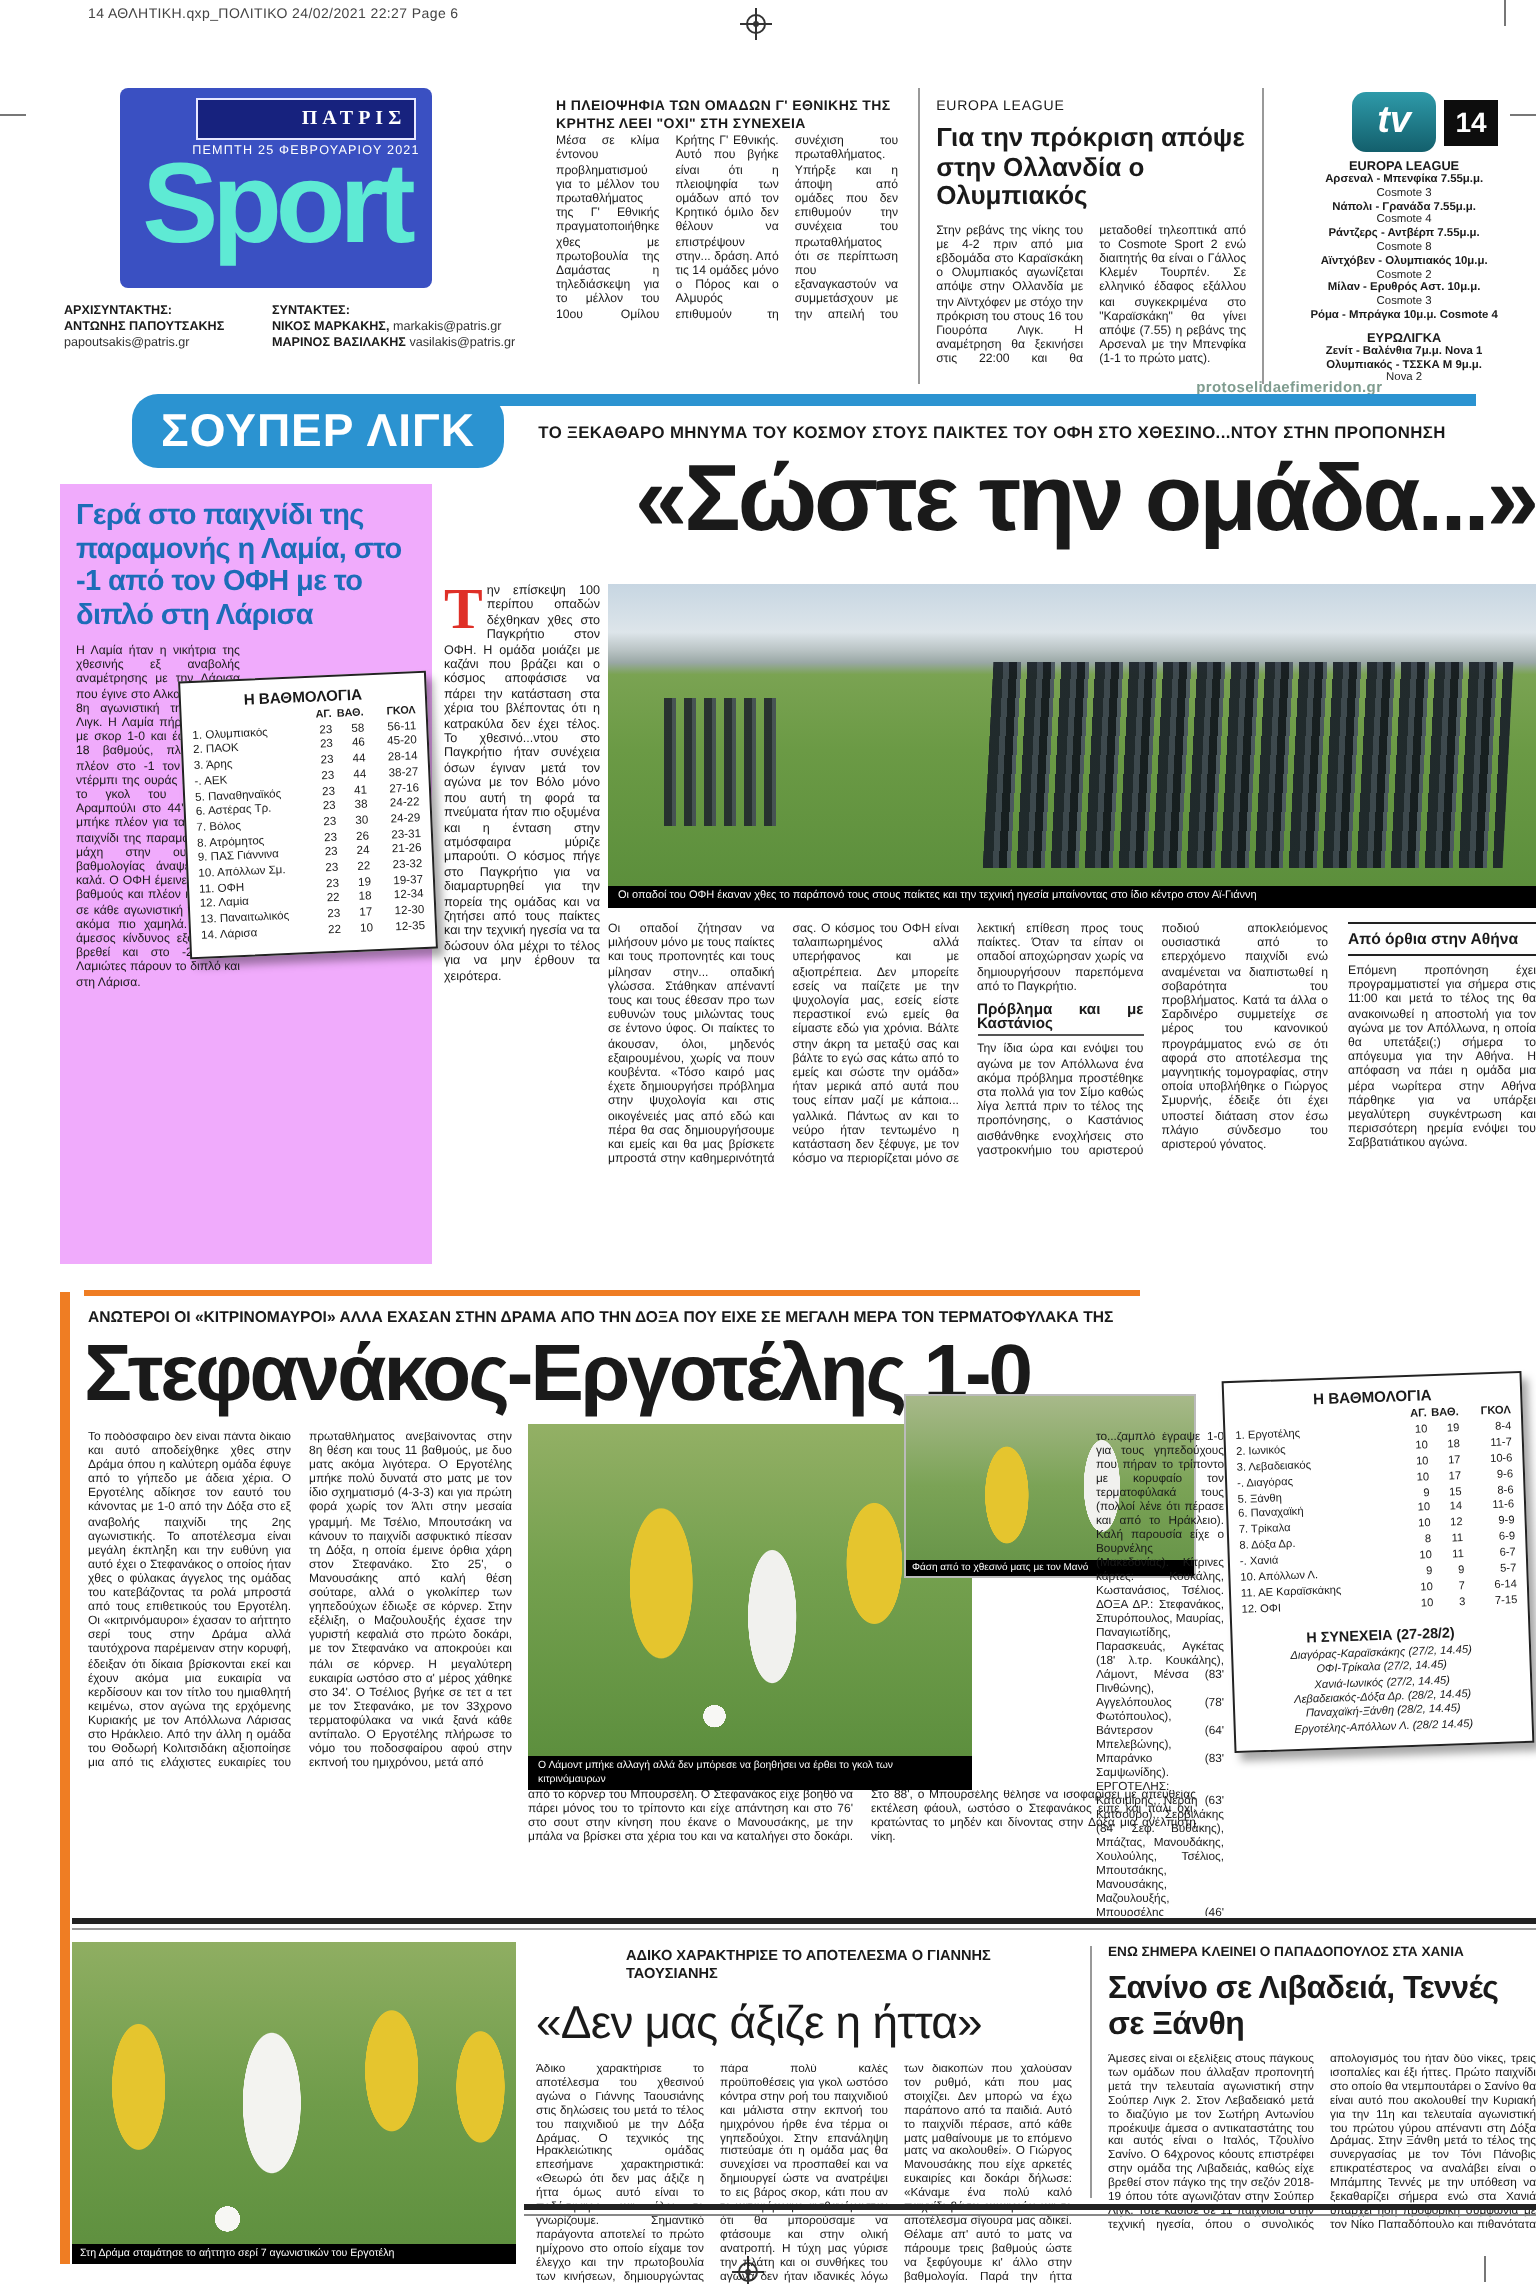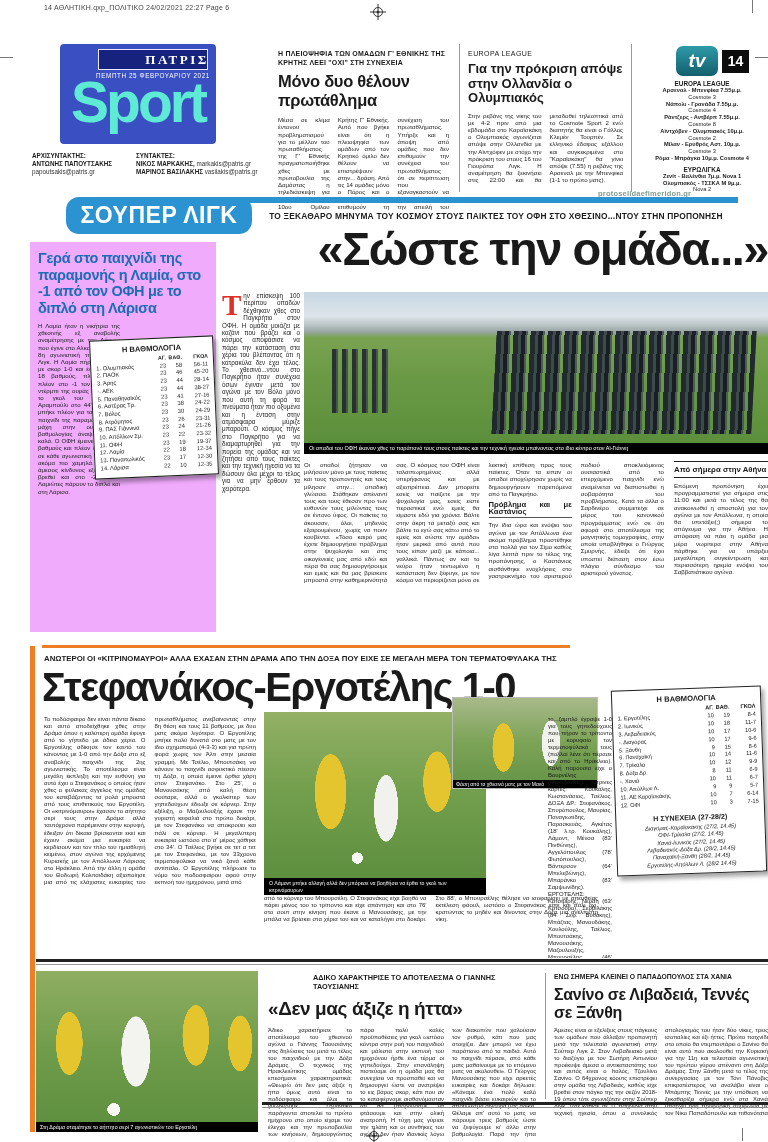--- a/index.html
+++ b/index.html
@@ -7,21 +7,21 @@
         font-family:"Liberation Sans",sans-serif;color:#1a1a1a;margin:0 auto;}
   .print-header{position:absolute;top:4px;left:44px;font-size:7px;color:#444;letter-spacing:.2px;}
   .regmark{position:absolute;}
   .cropmark{position:absolute;background:#777;}
 
   
   .masthead{position:absolute;left:30px;top:44px;width:708px;height:148px;display:flex;}
   .mast-left{width:242px;flex:none;position:relative;}
   .logo-box{margin-left:30px;width:156px;height:100px;background:#3a50c2;border-radius:4px;position:relative;padding-top:5px;box-sizing:border-box;}
   .patris-bar{margin:0 8px 0 38px;background:#17227e;border:1px solid #e8e8ff;height:19px;display:flex;align-items:center;justify-content:center;gap:4px;}
-  .patris-text{color:#fff;font-weight:bold;font-size:13px;letter-spacing:2.5px;font-family:"Liberation Serif",serif;margin-left:48px;}
+  .patris-text{color:#fff;font-weight:bold;font-size:10px;letter-spacing:2.5px;font-family:"Liberation Serif",serif;margin-left:48px;}
   .mascot{width:7px;height:10px;background:#0b0f12;border-radius:2px 2px 1px 1px;}
   .logo-date{color:#fff;font-size:6.3px;text-align:center;margin:2px 0 0 30px;letter-spacing:.6px;}
   .logo-sport{position:absolute;left:-4px;top:26px;width:164px;text-align:center;color:#5eead4;font-weight:bold;
               font-size:57px;letter-spacing:-3px;line-height:64px;}
   .credits{display:flex;gap:12px;margin:8px 0 0 2px;}
   .credit-col{font-size:6.3px;line-height:8px;}
   .credit-label{font-weight:bold;}
   .credit-name{font-weight:bold;}
   .credit-email{color:#333;}
 
@@ -118,21 +118,21 @@
   .photo-bottom{left:36px;top:971px;width:222px;height:161px;
       background:radial-gradient(ellipse 22px 52px at 15% 45%,#e5c52e 60%,transparent 61%),
                  radial-gradient(ellipse 24px 58px at 45% 50%,#f3f3f0 60%,transparent 61%),
                  radial-gradient(ellipse 22px 50px at 72% 40%,#e5c52e 60%,transparent 61%),
                  radial-gradient(ellipse 20px 46px at 92% 45%,#e5c52e 60%,transparent 61%),
                  radial-gradient(circle 9px at 35% 86%,#f7f7f4 70%,transparent 71%),
                  linear-gradient(180deg,#8fae62 0%,#6f9c4a 50%,#5d8f3e 100%);}
   .cap-bottom{position:absolute;bottom:0;left:0;width:100%;background:#000;color:#fff;font-size:5.3px;padding:2px 4px;box-sizing:border-box;}
   .b-art{position:absolute;left:268px;top:973px;width:268px;}
   .b-kicker{font-size:7.3px;font-weight:bold;margin-left:45px;}
-  .b-head{font-size:19px;font-weight:bold;margin:7px 0 7px;letter-spacing:-.4px;}
+  .b-head{font-size:23px;font-weight:normal;margin:7px 0 7px;letter-spacing:-.4px;}
   .b-body{column-count:3;column-gap:8px;font-size:5.9px;line-height:6.9px;text-align:justify;height:116px;overflow:hidden;}
   .b-vline{position:absolute;left:545px;top:973px;width:1px;height:126px;background:#999;}
   .b-art2{position:absolute;left:554px;top:973px;width:214px;}
   .b2-kicker{font-size:6.8px;font-weight:bold;}
   .b2-head{font-size:16px;font-weight:bold;line-height:17.5px;margin:6px 0 6px;letter-spacing:-.3px;}
   .b2-body{column-count:2;column-gap:8px;font-size:5.9px;line-height:6.9px;text-align:justify;height:96px;overflow:hidden;}
   .b-footrule{position:absolute;left:262px;top:1102px;width:506px;height:2px;border-top:3px solid #222;border-bottom:1px solid #888;}
 </style>
 </head>
 <body>
@@ -181,21 +181,20 @@
         <div class="credit-col" style="width:130px;">
           <div class="credit-label">ΣΥΝΤΑΚΤΕΣ:</div>
           <div><span class="credit-name">ΝΙΚΟΣ ΜΑΡΚΑΚΗΣ,</span> <span class="credit-email">markakis@patris.gr</span></div>
           <div><span class="credit-name">ΜΑΡΙΝΟΣ ΒΑΣΙΛΑΚΗΣ</span> <span class="credit-email">vasilakis@patris.gr</span></div>
         </div>
       </div>
     </div>
 
     <div class="mast-art1">
       <div class="kicker1">Η ΠΛΕΙΟΨΗΦΙΑ ΤΩΝ ΟΜΑΔΩΝ Γ' ΕΘΝΙΚΗΣ ΤΗΣ ΚΡΗΤΗΣ ΛΕΕΙ "ΟΧΙ" ΣΤΗ ΣΥΝΕΧΕΙΑ</div>
-      <div class="head1">Μόνο δυο θέλουν πρωτάθλημα</div>
       <div class="body-cols3">Μέσα σε κλίμα έντονου προβληματισμού για το μέλλον του πρωταθλήματος της Γ' Εθνικής πραγματοποιήθηκε χθες με πρωτοβουλία της Δαμάστας η τηλεδιάσκεψη για το μέλλον του 10ου Ομίλου Κρήτης Γ' Εθνικής. Αυτό που βγήκε είναι ότι η πλειοψηφία των ομάδων από τον Κρητικό όμιλο δεν θέλουν να επιστρέψουν στην... δράση. Από τις 14 ομάδες μόνο ο Πόρος και ο Αλμυρός επιθυμούν τη συνέχιση του πρωταθλήματος. Υπήρξε και η άποψη από ομάδες που δεν επιθυμούν την συνέχεια του πρωταθλήματος ότι σε περίπτωση που εξαναγκαστούν να συμμετάσχουν με την απειλή του υποβιβασμού, θα αναγκαστούν να συμμετάσχουν ενώ υπήρξαν ομάδες που τόνισαν ότι προτιμούν να υποβιβαστούν παρά να συμμετάσχουν σε ένα πρωτάθλημα παρωδία όπως χαρακτηριστικά ειπώθηκε από πολλούς. Οι αποφάσεις της τηλεδιάσκεψης θα ανακοινωθούν προσεχώς από τις ομάδες του κρητικού ομίλου.</div>
     </div>
 
     <div class="mast-art2">
       <div class="kicker2">EUROPA LEAGUE</div>
       <div class="head2">Για την πρόκριση απόψε στην Ολλανδία ο Ολυμπιακός</div>
       <div class="body-cols2">Στην ρεβάνς της νίκης του με 4-2 πριν από μια εβδομάδα στο Καραϊσκάκη ο Ολυμπιακός αγωνίζεται απόψε στην Ολλανδία με την Αϊντχόφεν με στόχο την πρόκριση του στους 16 του Γιουρόπα Λιγκ. Η αναμέτρηση θα ξεκινήσει στις 22:00 και θα μεταδοθεί τηλεοπτικά από το Cosmote Sport 2 ενώ διαιτητής θα είναι ο Γάλλος Κλεμέν Τουρπέν. Σε ελληνικό έδαφος εξάλλου και συγκεκριμένα στο "Καραϊσκάκη" θα γίνει απόψε (7.55) η ρεβάνς της Αρσεναλ με την Μπενφίκα (1-1 το πρώτο ματς).</div>
     </div>
 
     <div class="tv-box">
@@ -381,21 +380,21 @@
     <div class="crowd2"></div>
   </div>
   <div class="photo-cap cap-fans">Οι οπαδοί του ΟΦΗ έκαναν χθες το παράπονό τους στους παίκτες και την τεχνική ηγεσία μπαίνοντας στο ίδιο κέντρο στον Αϊ-Γιάννη</div>
 
   <div class="sl-lower">
     <span>Οι οπαδοί ζήτησαν να μιλήσουν μόνο με τους παίκτες και τους προπονητές και τους μίλησαν στην... οπαδική γλώσσα. Στάθηκαν απέναντί τους και τους έθεσαν προ των ευθυνών τους μιλώντας τους σε έντονο ύφος. Οι παίκτες το άκουσαν, όλοι, μηδενός εξαιρουμένου, χωρίς να πουν κουβέντα. «Τόσο καιρό μας έχετε δημιουργήσει πρόβλημα στην ψυχολογία και στις οικογένειές μας από εδώ και πέρα θα σας δημιουργήσουμε και εμείς και θα μας βρίσκετε μπροστά στην καθημερινότητά σας. Ο κόσμος του ΟΦΗ είναι ταλαιπωρημένος αλλά υπερήφανος και με αξιοπρέπεια. Δεν μπορείτε εσείς να παίζετε με την ψυχολογία μας, εσείς είστε περαστικοί ενώ εμείς θα είμαστε εδώ για χρόνια. Βάλτε στην άκρη τα μεταξύ σας και βάλτε το εγώ σας κάτω από το εμείς και σώστε την ομάδα» ήταν μερικά από αυτά που τους είπαν μαζί με κάποια... γαλλικά. Πάντως αν και το νεύρο ήταν τεντωμένο η κατάσταση δεν ξέφυγε, με τον κόσμο να περιορίζεται μόνο σε λεκτική επίθεση προς τους παίκτες. Όταν τα είπαν οι οπαδοί αποχώρησαν χωρίς να δημιουργήσουν παρεπόμενα από το Παγκρήτιο.</span>
     <h4>Πρόβλημα και με Καστάνιος</h4>
     <span>Την ίδια ώρα και ενόψει του αγώνα με τον Απόλλωνα ένα ακόμα πρόβλημα προστέθηκε στα πολλά για τον Σίμο καθώς λίγα λεπτά πριν το τέλος της προπόνησης, ο Καστάνιος αισθάνθηκε ενοχλήσεις στο γαστροκνήμιο του αριστερού ποδιού αποκλειόμενος ουσιαστικά από το επερχόμενο παιχνίδι ενώ αναμένεται να διαπιστωθεί η σοβαρότητα του προβλήματος. Κατά τα άλλα ο Σαρδινέρο συμμετείχε σε μέρος του κανονικού προγράμματος ενώ σε ότι αφορά στο αποτέλεσμα της μαγνητικής τομογραφίας, στην οποία υποβλήθηκε ο Γιώργος Σμυρνής, έδειξε ότι έχει υποστεί διάταση στον έσω πλάγιο σύνδεσμο του αριστερού γόνατος.</span>
   </div>
   <div class="sl-sidecol">
-    <h4>Από σήμερα στην Αθήνα</h4>
+    <h4>Από όρθια στην Αθήνα</h4>
     <div class="txt">Επόμενη προπόνηση έχει προγραμματιστεί για σήμερα στις 11:00 και μετά το τέλος της θα ανακοινωθεί η αποστολή για τον αγώνα με τον Απόλλωνα, η οποία θα υπετάξει(;) σήμερα το απόγευμα για την Αθήνα. Η απόφαση να πάει η ομάδα μια μέρα νωρίτερα στην Αθήνα πάρθηκε για να υπάρξει μεγαλύτερη συγκέντρωση και περισσότερη ηρεμία ενόψει του Σαββατιάτικου αγώνα.</div>
   </div>
 
   <div class="sl2-vbar"></div>
   <div class="sl2-hline"></div>
   <div class="sl2-kicker">ΑΝΩΤΕΡΟΙ ΟΙ «ΚΙΤΡΙΝΟΜΑΥΡΟΙ» ΑΛΛΑ ΕΧΑΣΑΝ ΣΤΗΝ ΔΡΑΜΑ ΑΠΟ ΤΗΝ ΔΟΞΑ ΠΟΥ ΕΙΧΕ ΣΕ ΜΕΓΑΛΗ ΜΕΡΑ ΤΟΝ ΤΕΡΜΑΤΟΦΥΛΑΚΑ ΤΗΣ</div>
   <div class="sl2-headline">Στεφανάκος-Εργοτέλης 1-0</div>
 
   <div class="sl2-left">Το ποδόσφαιρο δεν είναι πάντα δίκαιο και αυτό αποδείχθηκε χθες στην Δράμα όπου η καλύτερη ομάδα έφυγε από το γήπεδο με άδεια χέρια. Ο Εργοτέλης αδίκησε τον εαυτό του κάνοντας με 1-0 από την Δόξα στο εξ αναβολής παιχνίδι της 2ης αγωνιστικής. Το αποτέλεσμα είναι μεγάλη έκπληξη και την ευθύνη για αυτό έχει ο Στεφανάκος ο οποίος ήταν χθες ο φύλακας άγγελος της ομάδας του κατεβάζοντας τα ρολά μπροστά από τους επιθετικούς του Εργοτέλη. Οι «κιτρινόμαυροι» έχασαν το αήττητο σερί τους στην Δράμα αλλά ταυτόχρονα παρέμειναν στην κορυφή, έδειξαν ότι δίκαια βρίσκονται εκεί και έχουν ακόμα μια ευκαιρία να κερδίσουν και τον τίτλο του ημιαθλητή κειμένω, στον αγώνα της ερχόμενης Κυριακής με τον Απόλλωνα Λάρισας στο Ηράκλειο. Από την άλλη η ομάδα του Θοδωρή Κολιτσιδάκη αξιοποίησε μια από τις ελάχιστες ευκαιρίες του πρωταθλήματος ανεβαίνοντας στην 8η θέση και τους 11 βαθμούς, με δυο ματς ακόμα λιγότερα. Ο Εργοτέλης μπήκε πολύ δυνατά στο ματς με τον ίδιο σχηματισμό (4-3-3) και για πρώτη φορά χωρίς τον Άλτι στην μεσαία γραμμή. Με Τσέλιο, Μπουτσάκη να κάνουν το παιχνίδι ασφυκτικό πίεσαν τη Δόξα, η οποία έμεινε όρθια χάρη στον Στεφανάκο. Στο 25', ο Μανουσάκης από καλή θέση σούταρε, αλλά ο γκολκίπερ των γηπεδούχων έδιωξε σε κόρνερ. Στην εξέλιξη, ο Μαζουλουξής έχασε την γυριστή κεφαλιά στο πρώτο δοκάρι, με τον Στεφανάκο να αποκρούει και πάλι σε κόρνερ. Η μεγαλύτερη ευκαιρία ωστόσο στο α' μέρος χάθηκε στο 34'. Ο Τσέλιος βγήκε σε τετ α τετ με τον Στεφανάκο, με τον 33χρονο τερματοφύλακα να νικά ξανά κάθε αντίπαλο. Ο Εργοτέλης πλήρωσε το νόμο του ποδοσφαίρου αφού στην εκπνοή του ημιχρόνου, μετά από</div>
 

